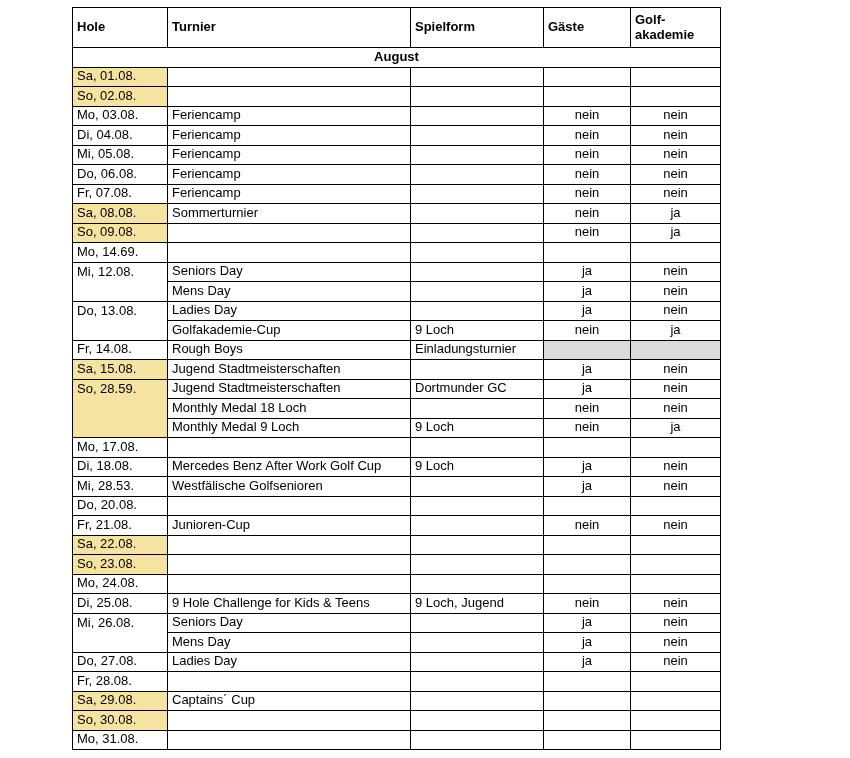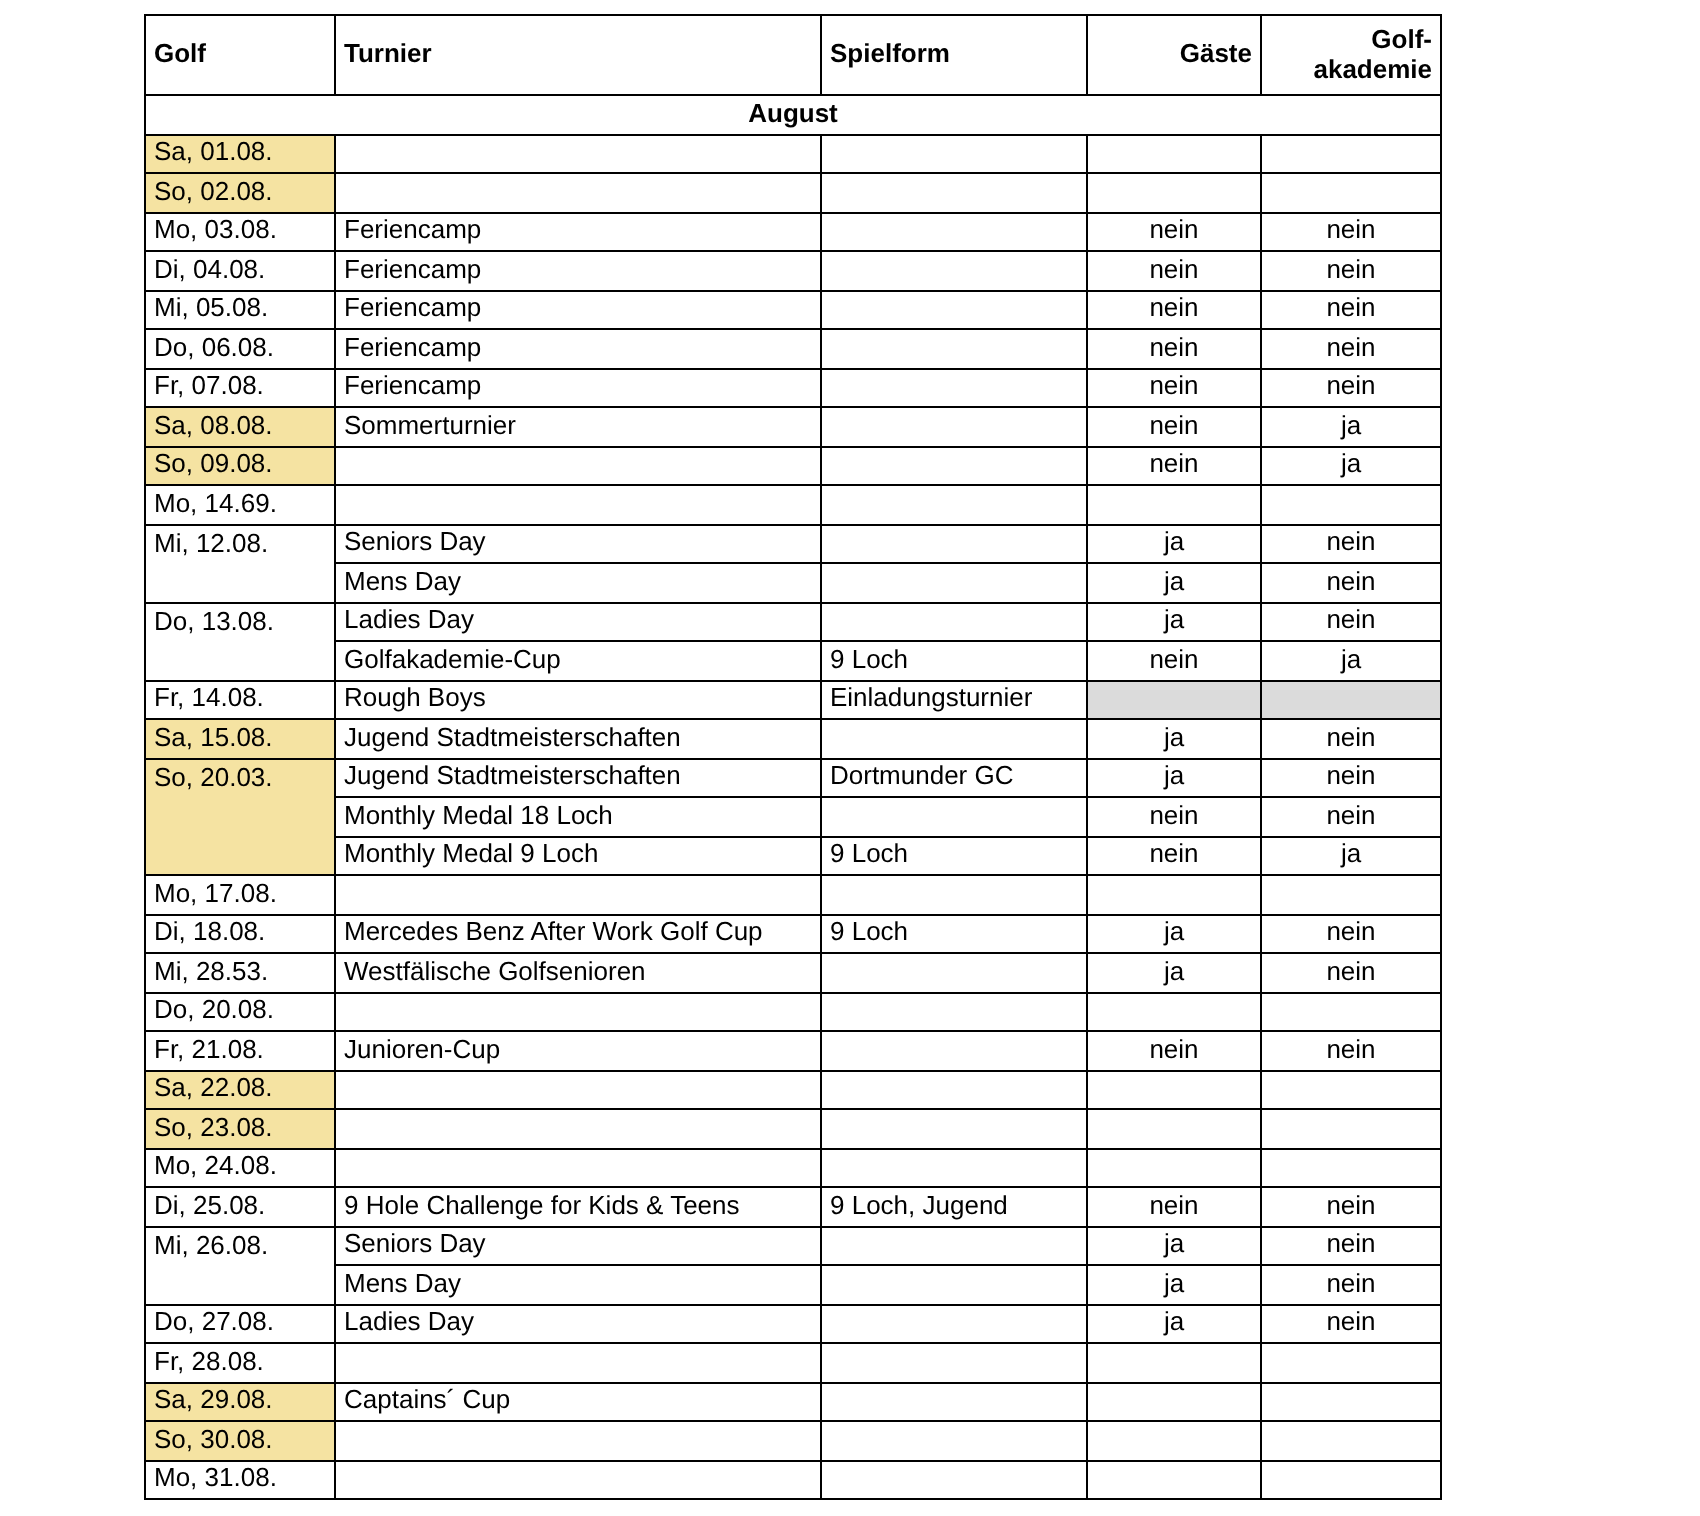--- a/index.html
+++ b/index.html
@@ -4,21 +4,21 @@
 <style>
   html,body{margin:0;padding:0;background:#ffffff;}
   body{width:850px;height:758px;position:relative;overflow:hidden;
        font-family:"Liberation Sans",sans-serif;color:#000;}
   table.schedule{position:absolute;left:72px;top:7px;width:648px;
        border-collapse:collapse;table-layout:fixed;}
   th,td{border:1.5px solid #000;padding:0 4px;font-size:13px;
        overflow:hidden;white-space:nowrap;line-height:1.15;}
   thead th{font-weight:bold;height:39px;vertical-align:middle;}
   th.left{text-align:left;}
-  th.center{text-align:right;white-space:pre-line;}
+  th.center{text-align:left;white-space:pre-line;}
   tr.august-row td{font-weight:bold;text-align:center;height:17px;}
   tbody tr{height:19.5px;padding-left:40px;}
   td.left{text-align:left;}
   td.center{text-align:center;}
   td.datum{text-align:left;margin-top:30px;}
   td.datum.multi{vertical-align:top;padding-top:2px;}
   td.weekend{background:var(--weekend-bg,#f5e3a2);}
   td.gray{background:var(--gray-bg,#dbdbdb);}
 </style>
 </head>
@@ -27,21 +27,21 @@
 <table class="schedule">
   <colgroup>
     <col style="width:95px">
     <col style="width:243px">
     <col style="width:133px">
     <col style="width:87px">
     <col style="width:90px">
   </colgroup>
   <thead>
     <tr>
-      <th class="left">Golf</th>
+      <th class="left">Hole</th>
       <th class="left">Turnier</th>
       <th class="left">Spielform</th>
       <th class="center">Gäste</th>
       <th class="center">Golf-
 akademie</th>
     </tr>
   </thead>
   <tbody>
     <tr class="august-row">
       <td colspan="5">August</td>
@@ -150,21 +150,21 @@
         <td class="center gray"></td>
       </tr>
       <tr>
         <td class="datum weekend" rowspan="1">Sa, 15.08.</td>
         <td class="left">Jugend Stadtmeisterschaften</td>
         <td class="left"></td>
         <td class="center">ja</td>
         <td class="center">nein</td>
       </tr>
       <tr>
-        <td class="datum weekend multi" rowspan="3">So, 20.03.</td>
+        <td class="datum weekend multi" rowspan="3">So, 28.59.</td>
         <td class="left">Jugend Stadtmeisterschaften</td>
         <td class="left">Dortmunder GC</td>
         <td class="center">ja</td>
         <td class="center">nein</td>
       </tr>
       <tr>
         <td class="left">Monthly Medal 18 Loch</td>
         <td class="left"></td>
         <td class="center">nein</td>
         <td class="center">nein</td>

